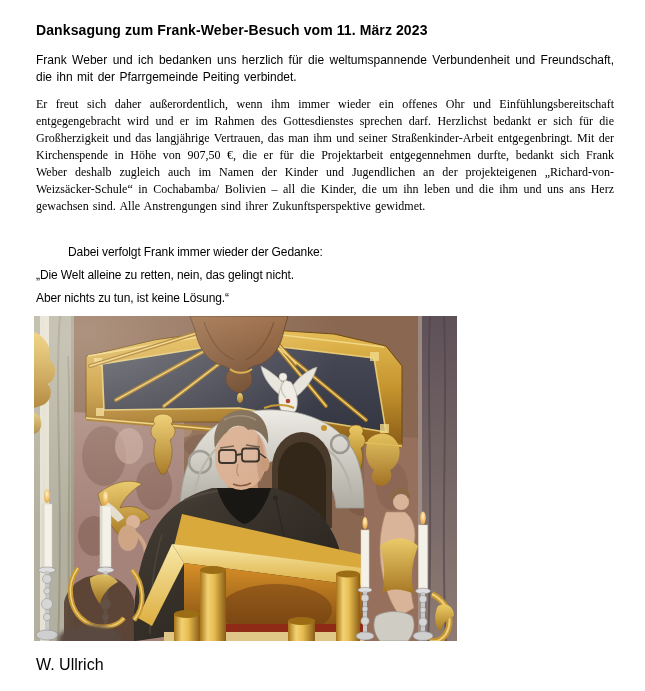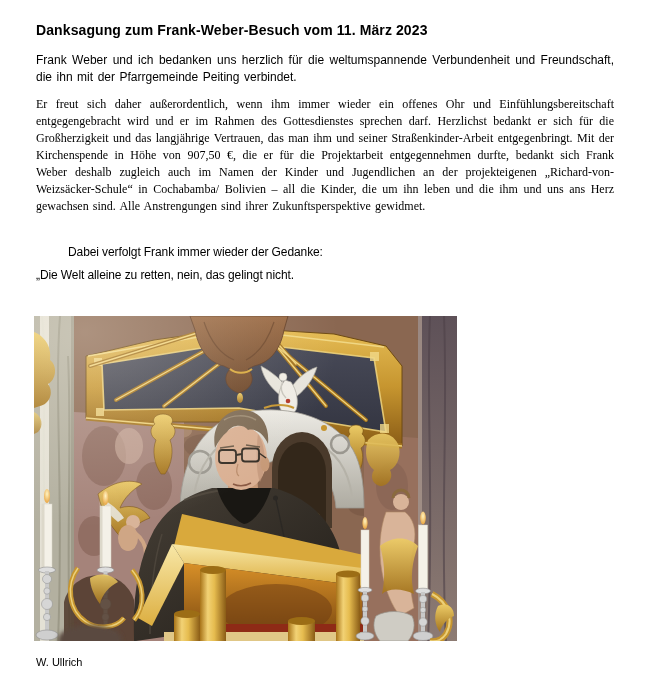--- a/index.html
+++ b/index.html
@@ -45,35 +45,36 @@
   .photo {
     position: absolute;
     left: 34px; top: 316px;
     width: 423px; height: 325px;
     overflow: hidden;
     line-height: 0;
   }
   .caption {
     position: absolute;
     left: 36px; top: 656px;
-    font-size: 11px;
+    font-size: 16px;
   }
 </style>
 </head>
 <body>
 
 <div class="page">
 
   <h1 class="title">Danksagung zum Frank-Weber-Besuch vom 11. März 2023</h1>
 
   <p class="body-par par-1">Frank Weber und ich bedanken uns herzlich für die weltumspannende Verbundenheit und Freundschaft, die ihn mit der Pfarrgemeinde Peiting verbindet.</p>
   <p class="body-par par-2">Er freut sich daher außerordentlich, wenn ihm immer wieder ein offenes Ohr und Einfühlungsbereitschaft entgegengebracht wird und er im Rahmen des Gottesdienstes sprechen darf. Herzlichst bedankt er sich für die Großherzigkeit und das langjährige Vertrauen, das man ihm und seiner Straßenkinder-Arbeit entgegenbringt. Mit der Kirchenspende in Höhe von 907,50 €, die er für die Projektarbeit entgegennehmen durfte, bedankt sich Frank Weber deshalb zugleich auch im Namen der Kinder und Jugendlichen an der projekteigenen „Richard-von-Weizsäcker-Schule“ in Cochabamba/ Bolivien – all die Kinder, die um ihn leben und die ihm und uns ans Herz gewachsen sind. Alle Anstrengungen sind ihrer Zukunftsperspektive gewidmet.</p>
 
   <p class="quote-line q-intro">Dabei verfolgt Frank immer wieder der Gedanke:</p>
   <p class="quote-line q-1">„Die Welt alleine zu retten, nein, das gelingt nicht.</p>
+  <p class="quote-line q-2">Aber nichts zu tun, ist keine Lösung.“</p>
 
   <figure class="photo">
     <svg width="423" height="325" viewBox="0 0 423 325" role="img">
       <defs>
         <linearGradient id="gFrame" x1="0" y1="0" x2="0" y2="1">
           <stop offset="0" stop-color="#e6bd55"></stop>
             <stop offset=".5" stop-color="#c6952f"></stop>
             <stop offset="1" stop-color="#8a5c16"></stop>
         </linearGradient>
         <linearGradient id="gPanel" x1="0" y1="0" x2="0" y2="1">

